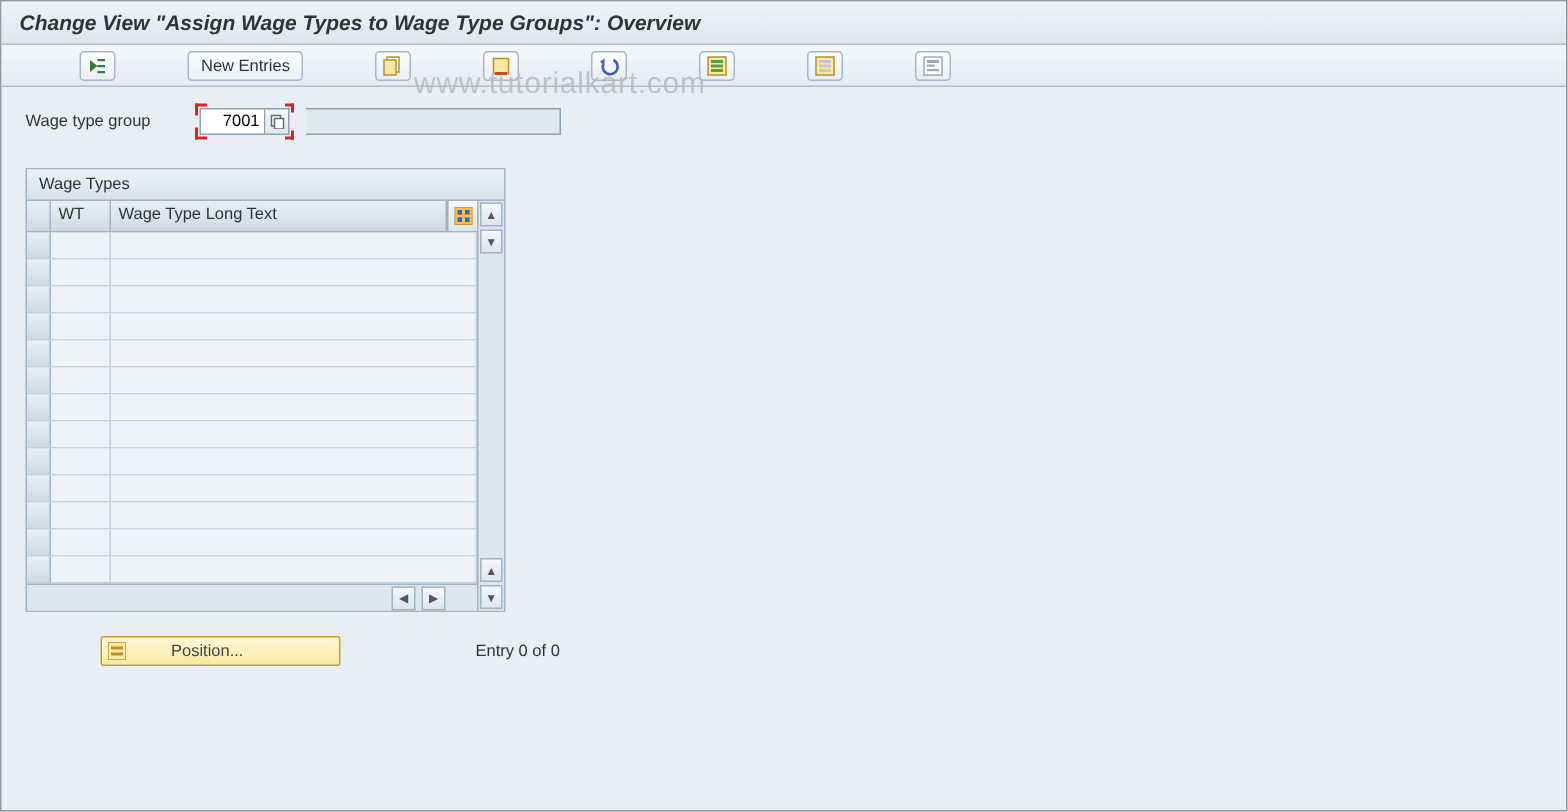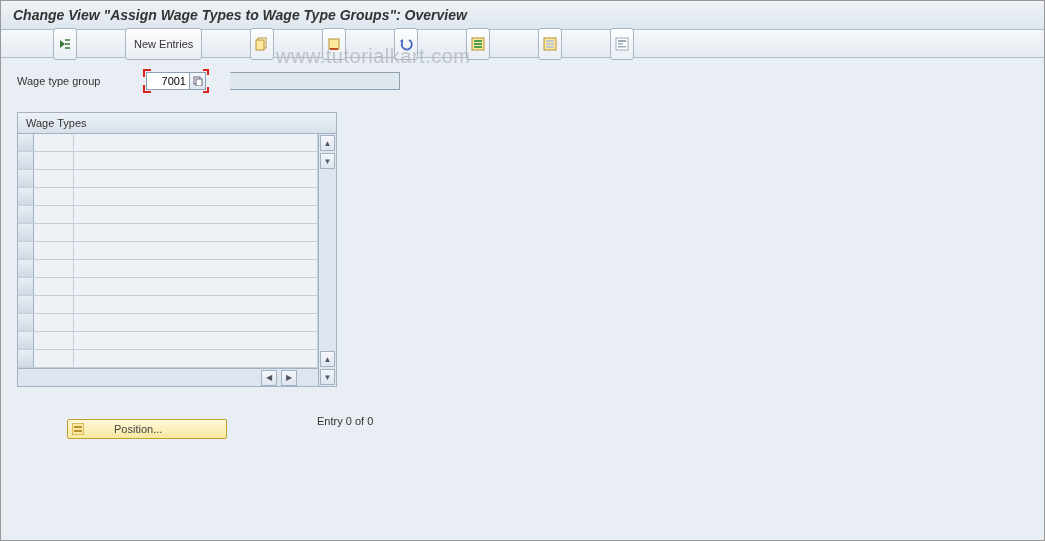--- a/index.html
+++ b/index.html
@@ -29,37 +29,37 @@
       border-bottom: 1px solid #b0bcc9;
       display: flex;
       align-items: center;
       gap: 4px;
       height: 28px;
     }
     .tb-btn {
       background: linear-gradient(to bottom, #fdfdfd, #e9eef4);
       border: 1px solid #a9b6c4;
       border-radius: 3px;
-      height: 32px;
+      height: 20px;
       min-width: 22px;
       display: inline-flex;
       align-items: center;
       justify-content: center;
       cursor: pointer;
       padding: 0 4px;
       margin-left: 44px;
     }
     .tb-btn.text { padding: 0 8px; color: #333; }
     .content {
       padding: 14px 16px;
     }
     .field-row {
       display: flex;
       align-items: center;
-      gap: 24px;
+      gap: 11px;
       margin-bottom: 22px;
     }
     .field-label { color: #333; min-width: 105px; }
     .f4-wrap {
       position: relative;
       display: flex;
       align-items: center;
     }
     .f4-wrap::before, .f4-wrap::after {
       content: "";
@@ -167,21 +167,20 @@
     .pos-btn {
       width: 160px; height: 20px;
       background: linear-gradient(to bottom,#fff8d8,#f6e9a0);
       border: 1px solid #c0a030;
       border-radius: 2px;
       display: flex; align-items: center;
       cursor: pointer;
       padding-left: 4px;
       gap: 30px;
       color: #444;
-      margin-top: 16px;
     }
     .pos-btn .ico { width:12px; height:12px; }
     .entry-text { color: #333; }
     .watermark {
       position: absolute;
       top: 44px; left: 275px;
       font-size: 20px;
       color: rgba(179,184,190,0.8);
       font-family: Arial;
       letter-spacing: 0.5px;
@@ -267,20 +266,34 @@
           </svg>
       </div>
     </div>
     <div class="readonly-ext"></div>
   </div>
 
   <div class="group-box">
     <div class="group-title">Wage Types</div>
     <div class="table-wrap">
       <div class="table-body">
+        <div class="tbl-header-row">
+          <div class="cell sel-col"></div>
+          <div class="cell wt-col">WT</div>
+          <div class="cell txt-col">Wage Type Long Text</div>
+          <div class="cfg-col">
+            <svg width="12" height="12">
+                <rect x="0" y="0" width="12" height="12" fill="#f6c050" stroke="#b89030"></rect>
+                <rect x="2" y="2" width="3" height="3" fill="#4060c0"></rect>
+                <rect x="7" y="2" width="3" height="3" fill="#4060c0"></rect>
+                <rect x="2" y="7" width="3" height="3" fill="#4060c0"></rect>
+                <rect x="7" y="7" width="3" height="3" fill="#4060c0"></rect>
+              </svg>
+          </div>
+        </div>
         <div id="rows-container">
             <div class="row">
               <div class="cell sel-col"></div>
               <div class="cell wt-col"></div>
               <div class="cell txt-col"></div>
             </div>
             <div class="row">
               <div class="cell sel-col"></div>
               <div class="cell wt-col"></div>
               <div class="cell txt-col"></div>

